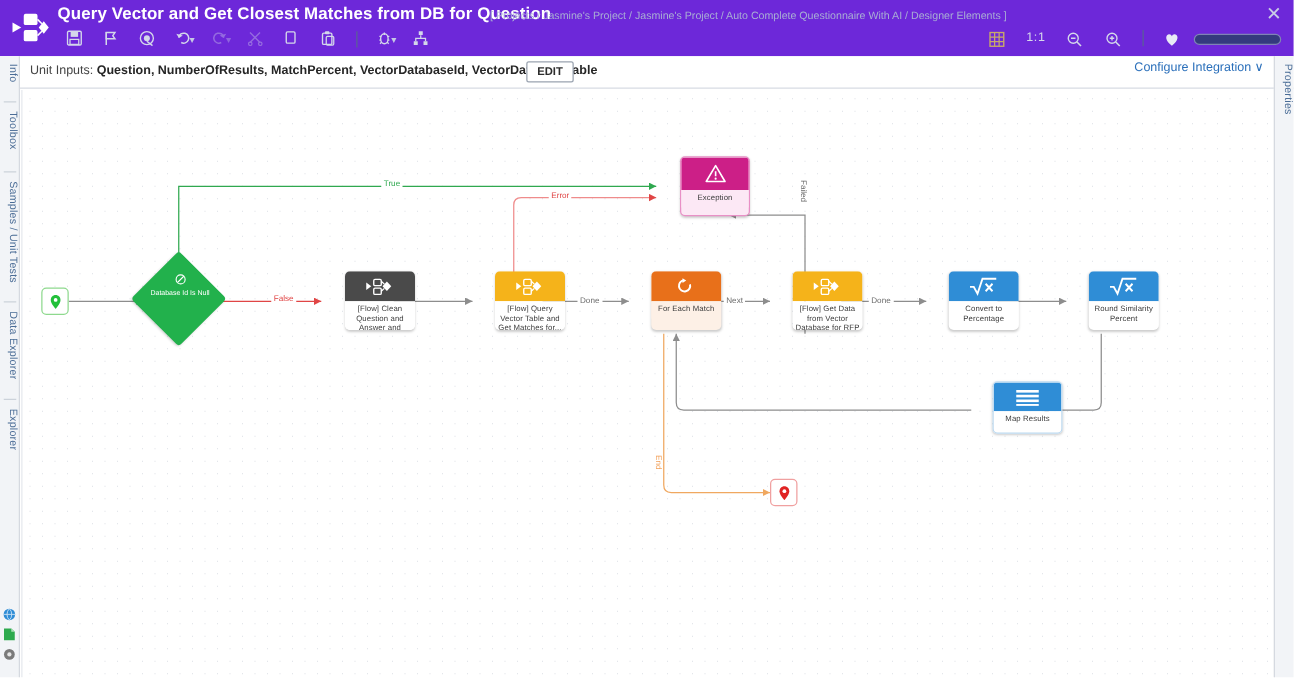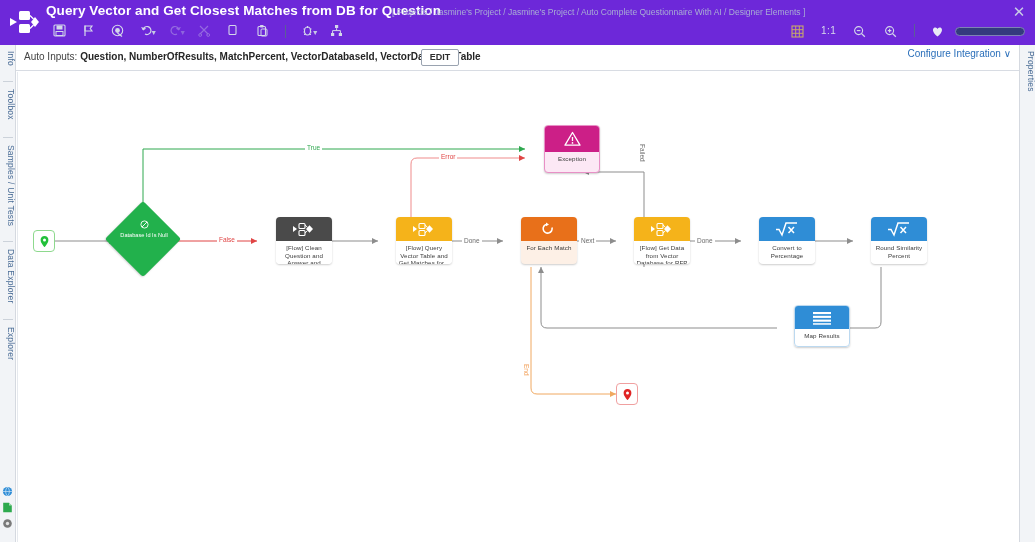--- a/index.html
+++ b/index.html
@@ -290,21 +290,21 @@
           </svg>
       </span>
       <span class="progress-wrap">
         <span class="progress-fill" style="width: 88%;"></span>
       </span>
     </div>
   </div>
 
   <div class="subbar">
     <div class="given-inputs">
-      <span>Auto Inputs:</span>
+      <span>Unit Inputs:</span>
       <b>Question, NumberOfResults, MatchPercent, VectorDatabaseId, VectorDatabaseTable</b>
     </div>
     <div class="edit-btn">EDIT</div>
     <div class="configure-int">
       <span>Configure Integration</span>
       <span>∨</span>
     </div>
   </div>
 
   <div class="rail-left">

